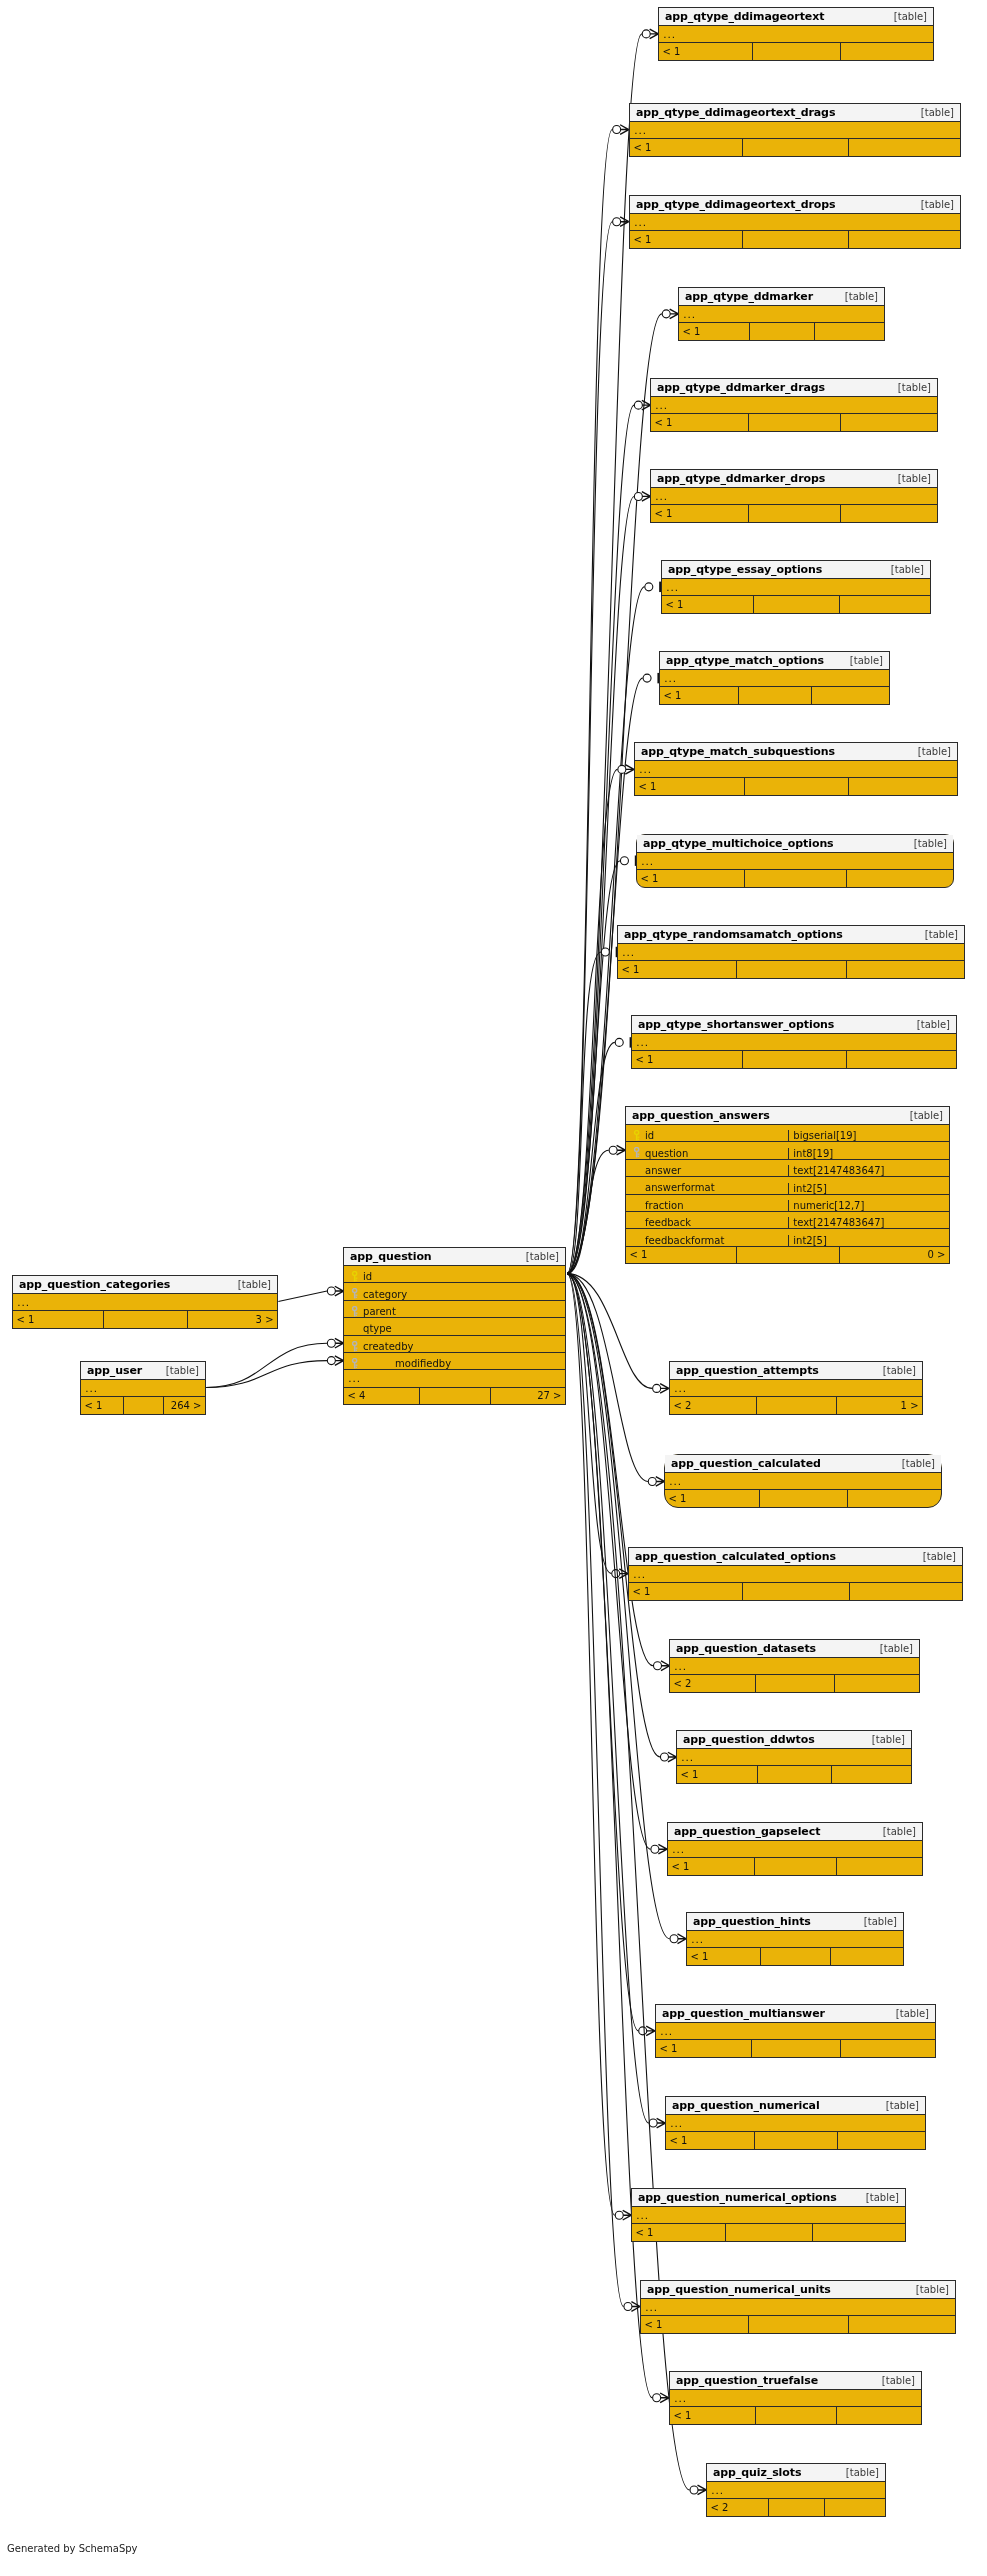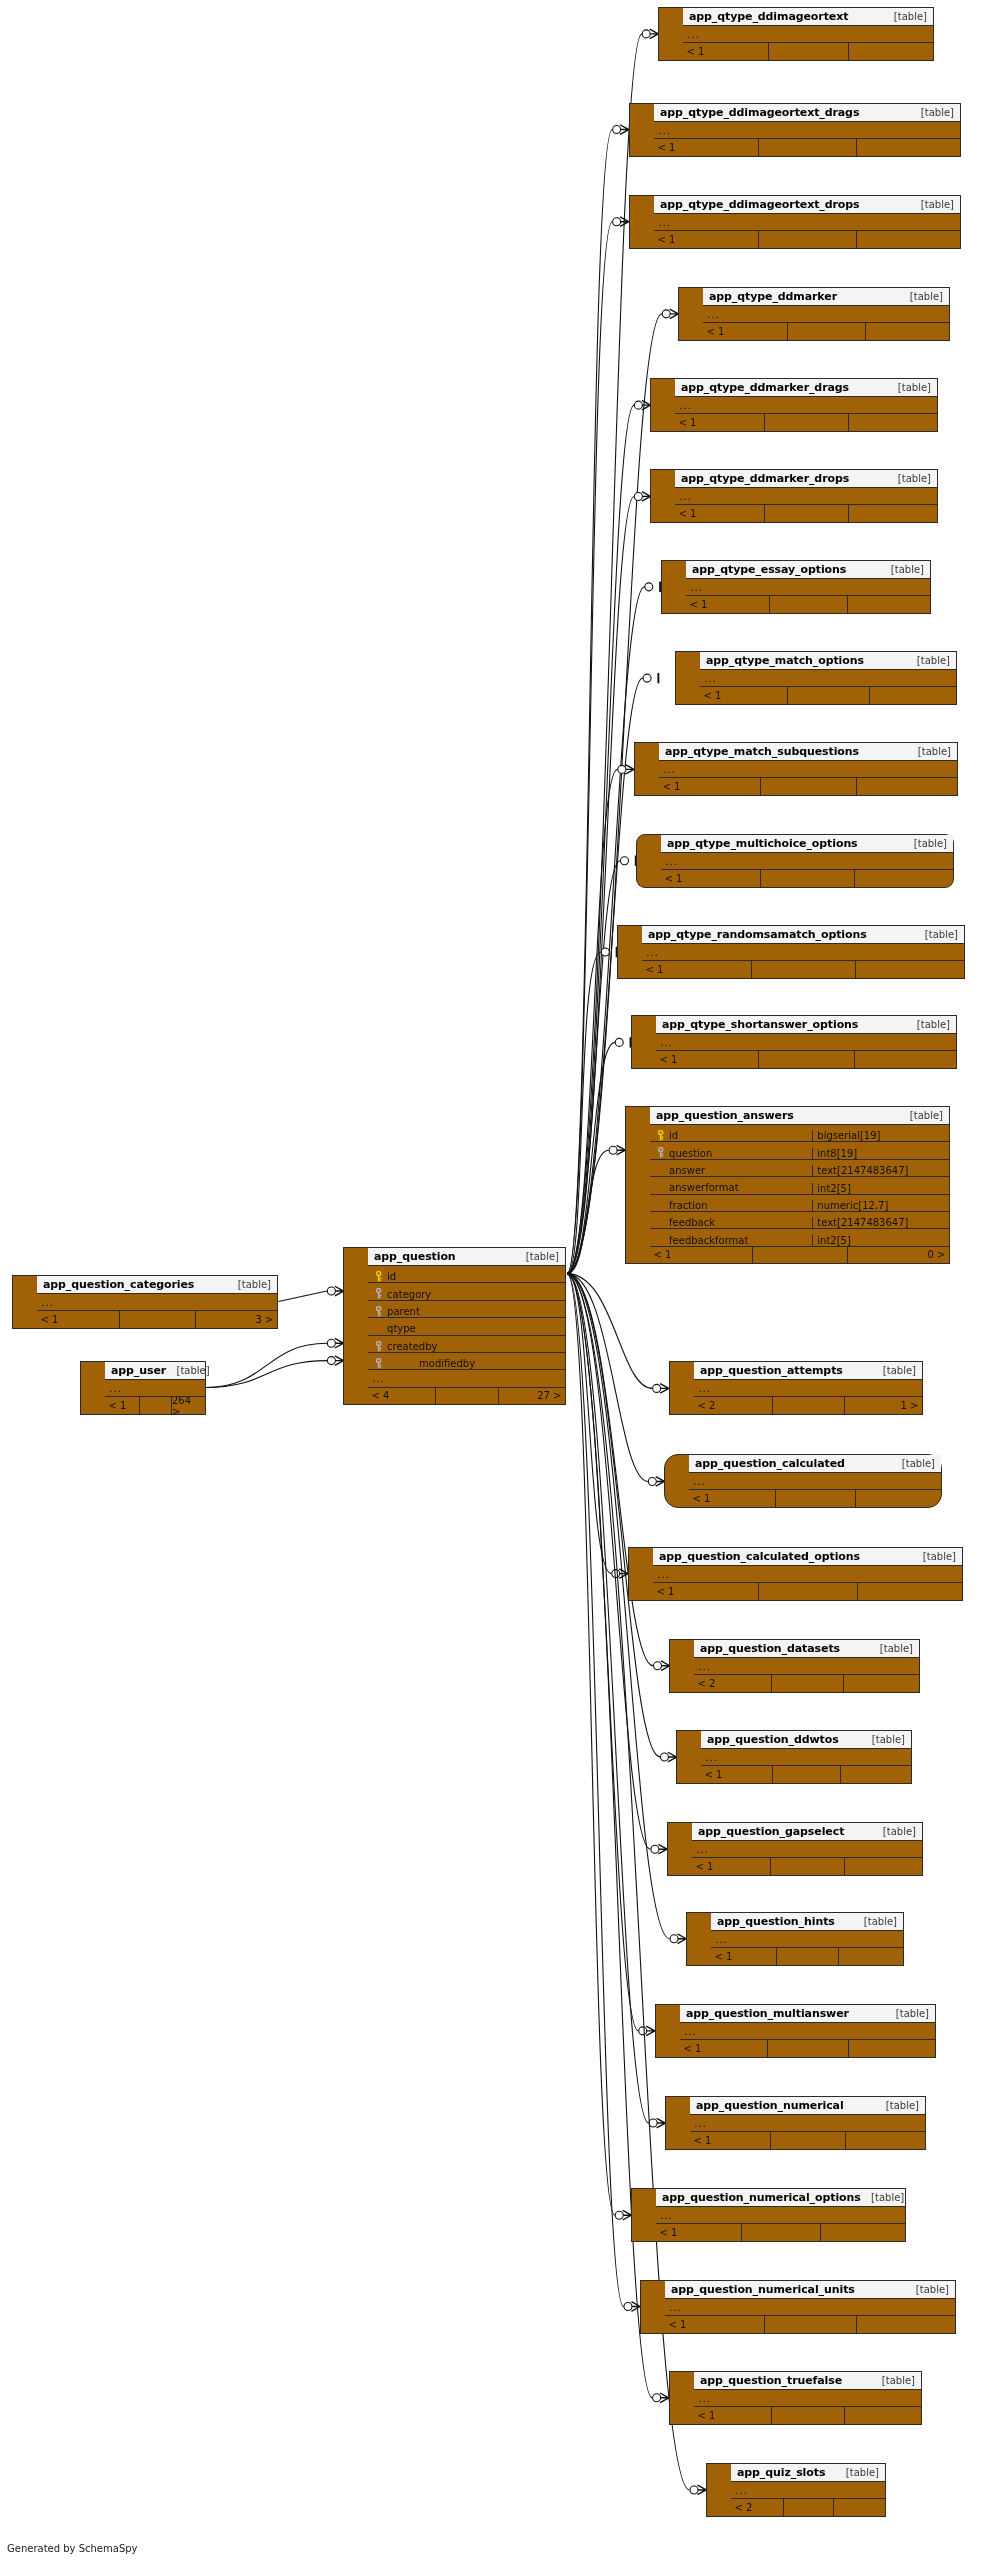--- a/index.html
+++ b/index.html
@@ -19,23 +19,22 @@
     position:absolute;
     left:0; top:0;
     width:988px; height:2576px;
     pointer-events:none;
     z-index:1;
   }
   .tbl{
     position:absolute;
     box-sizing:border-box;
     border:1.4px solid #2b2b2b;
-    background:#a16207;
+    background:#eab308;
     z-index:3;
-    padding-left:24px;
   }
   .tbl-hdr{
     display:flex;
     align-items:center;
     justify-content:space-between;
     background:#f4f4f4;
     border-bottom:1.4px solid #2b2b2b;
     padding:1.7px 6px 2.6px 6px;
     height:18px;
     box-sizing:border-box;
@@ -300,21 +299,21 @@
           <span class="tbl-name">app_qtype_ddimageortext_drops</span>
           <span class="tbl-tag">[table]</span>
         </div>
         <div class="ellipsis-row">...</div>
         <div class="foot-row">
           <div class="foot-cell foot-left">&lt; 1</div>
           <div class="foot-cell foot-mid"></div>
           <div class="foot-cell foot-right"></div>
         </div>
       </div>
-      <div class="tbl" style="left: 678px; top: 287px; width: 272px;">
+      <div class="tbl" style="left: 678px; top: 287px; width: 207px;">
         <div class="tbl-hdr">
           <span class="tbl-name">app_qtype_ddmarker</span>
           <span class="tbl-tag">[table]</span>
         </div>
         <div class="ellipsis-row">...</div>
         <div class="foot-row">
           <div class="foot-cell foot-left">&lt; 1</div>
           <div class="foot-cell foot-mid"></div>
           <div class="foot-cell foot-right"></div>
         </div>
@@ -348,21 +347,21 @@
           <span class="tbl-name">app_qtype_essay_options</span>
           <span class="tbl-tag">[table]</span>
         </div>
         <div class="ellipsis-row">...</div>
         <div class="foot-row">
           <div class="foot-cell foot-left">&lt; 1</div>
           <div class="foot-cell foot-mid"></div>
           <div class="foot-cell foot-right"></div>
         </div>
       </div>
-      <div class="tbl" style="left: 659px; top: 651px; width: 282px; margin-left: 16px;">
+      <div class="tbl" style="left: 659px; top: 651px; width: 231px;">
         <div class="tbl-hdr">
           <span class="tbl-name">app_qtype_match_options</span>
           <span class="tbl-tag">[table]</span>
         </div>
         <div class="ellipsis-row">...</div>
         <div class="foot-row">
           <div class="foot-cell foot-left">&lt; 1</div>
           <div class="foot-cell foot-mid"></div>
           <div class="foot-cell foot-right"></div>
         </div>

